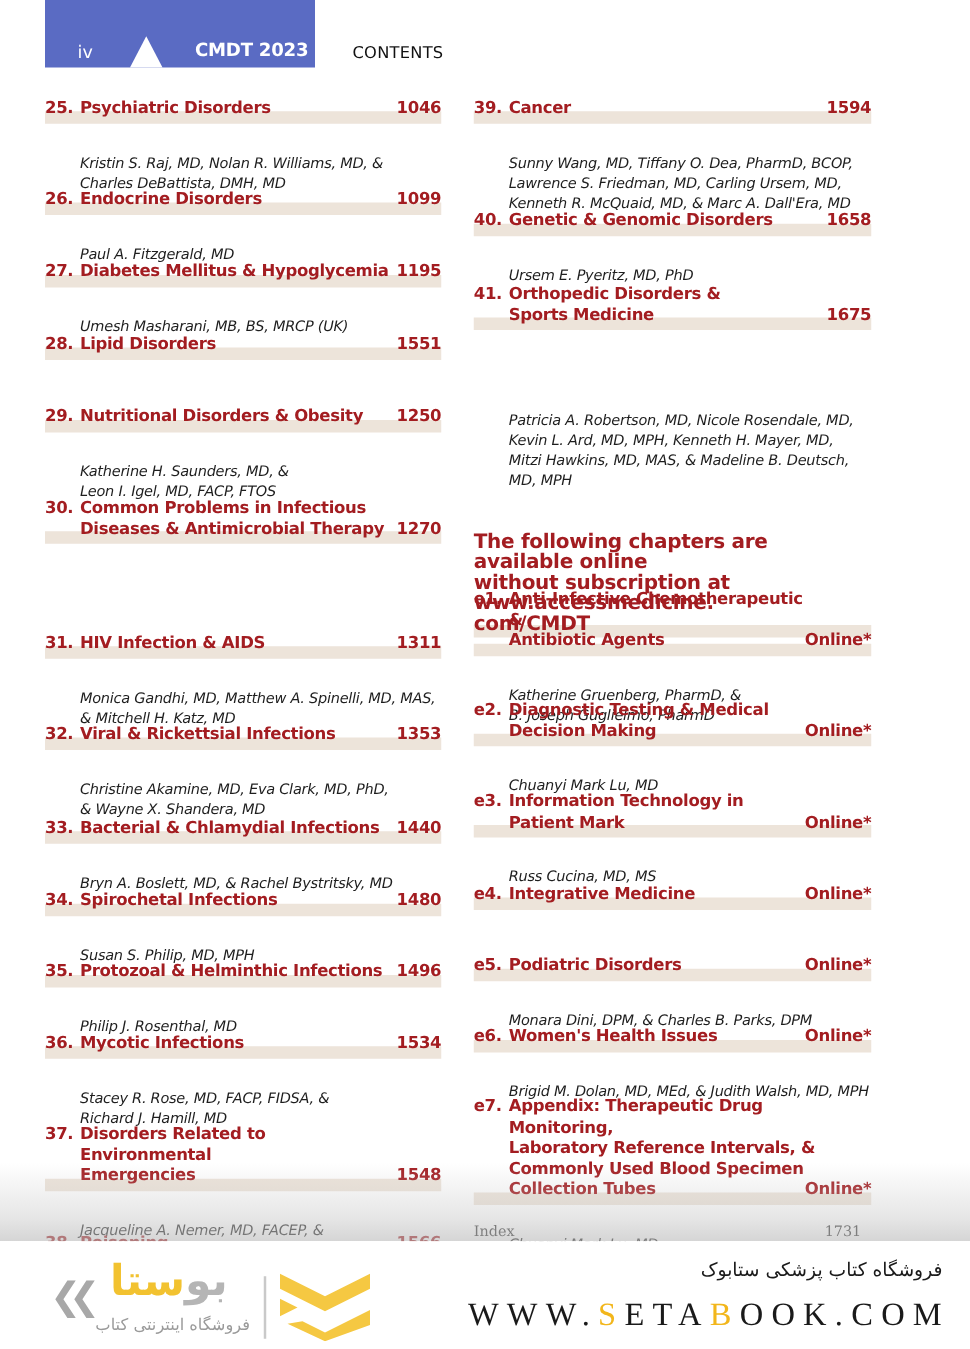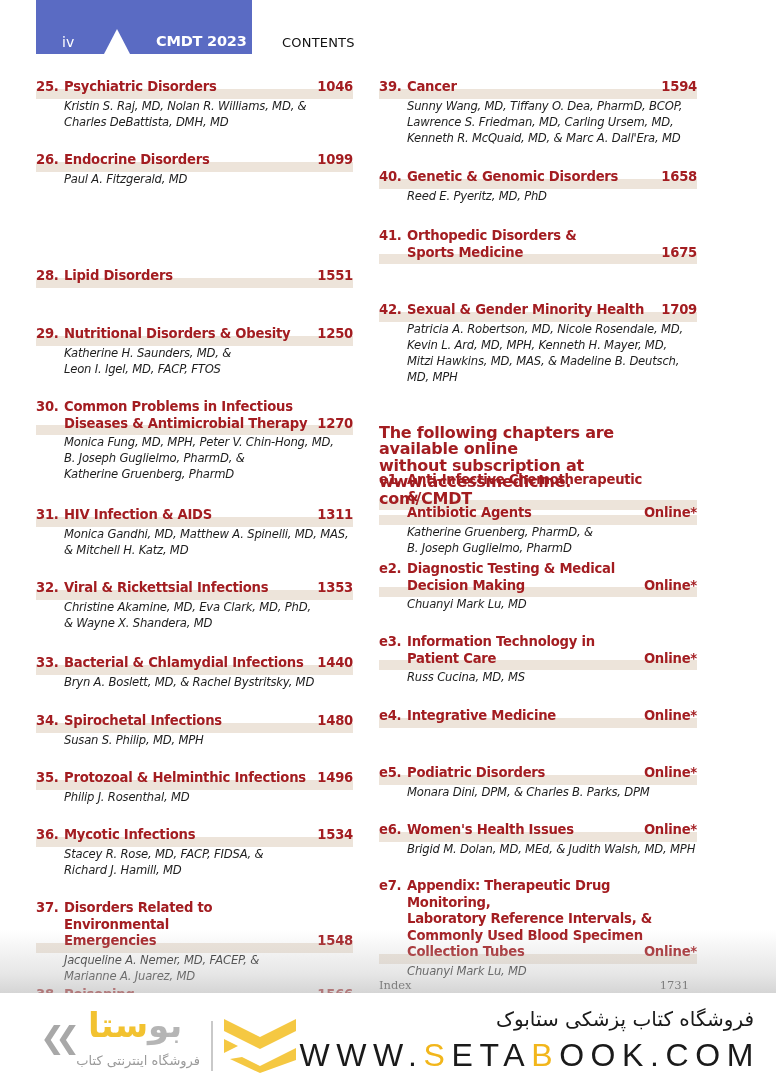--- a/index.html
+++ b/index.html
@@ -48,21 +48,21 @@
     position: absolute; left: 0; top: 0; z-index: 1;
   }
   .ch-title {
     position: relative; z-index: 1; display: block; padding-left: 28px; padding-right: 42px;
     white-space: pre-line;
   }
   .ch-page {
     position: absolute; right: 0; bottom: 0; z-index: 1;
   }
   .authors {
-    margin-top: 2px; padding-left: 28px;
+    margin-top: 26px; padding-left: 28px;
     color: #1e1e1e; font-style: italic; font-size: 11.6px; line-height: 16px;
     letter-spacing: -0.2px; white-space: pre-line;
   }
 
   .online-note {
     position: absolute; left: 0; width: 100%;
     color: #a31d21; font-weight: bold; font-size: 16px; line-height: 16.5px;
     letter-spacing: -0.25px; white-space: pre-line;
   }
   .online-note .note-bar {
@@ -103,26 +103,26 @@
   .logo-sub {
     position: absolute; left: 52px; top: 60px; width: 148px; text-align: right;
     font-size: 13px; color: #9a9a9a; direction: rtl;
   }
   .logo-divider {
     position: absolute; left: 211px; top: 28px; width: 2px; height: 50px; background: #c9c9c9;
   }
   .logo-chevron { position: absolute; left: 222px; top: 20px; width: 76px; height: 60px; }
   .shop-fa {
     position: absolute; right: 22px; top: 14px; direction: rtl;
-    font-size: 20px; color: #1a1a1a;
+    font-size: 15px; color: #1a1a1a;
   }
   .shop-url {
     position: absolute; right: 16px; top: 44px;
-    font-size: 32px; letter-spacing: 6.6px; color: #1a1a1a;
-    font-family: Liberation Sans, sans-serif;
+    font-size: 26px; letter-spacing: 6.6px; color: #1a1a1a;
+    font-family: Liberation Serif, serif;
   }
   .shop-url .y { color: #f2b61b; }
 </style>
 </head>
 <body>
 
 <div class="clip-zone">
 
   <div class="hdr-band"></div>
   <div class="hdr-pageno">iv</div>
@@ -144,20 +144,27 @@
     <div class="entry" style="top:152px">
       <div class="ch-head">
           <div class="ch-bar"></div>
           <span class="ch-num">26.</span>
           <span class="ch-title">Endocrine Disorders</span>
           <span class="ch-page">1099</span>
         </div>
       <div class="authors">Paul A. Fitzgerald, MD</div>
     </div>
     <div class="entry" style="top:210px">
+      <div class="ch-head">
+          <div class="ch-bar"></div>
+          <span class="ch-num">27.</span>
+          <span class="ch-title">Diabetes Mellitus &amp; Hypoglycemia</span>
+          <span class="ch-page">1195</span>
+        </div>
+      <div class="authors">Umesh Masharani, MB, BS, MRCP (UK)</div>
     </div>
     <div class="entry" style="top:268px">
       <div class="ch-head">
           <div class="ch-bar"></div>
           <span class="ch-num">28.</span>
           <span class="ch-title">Lipid Disorders</span>
           <span class="ch-page">1551</span>
         </div>
     </div>
     <div class="entry" style="top:326px">
@@ -171,23 +178,20 @@
 Leon I. Igel, MD, FACP, FTOS</div>
     </div>
     <div class="entry" style="top:399px">
       <div class="ch-head">
           <div class="ch-bar"></div>
           <span class="ch-num">30.</span>
           <span class="ch-title">Common Problems in Infectious
 Diseases &amp; Antimicrobial Therapy</span>
           <span class="ch-page">1270</span>
         </div>
-      <div class="authors">Monica Fung, MD, MPH, Peter V. Chin-Hong, MD,
-B. Joseph Guglielmo, PharmD, &amp;
-Katherine Gruenberg, PharmD</div>
     </div>
     <div class="entry" style="top:507px">
       <div class="ch-head">
           <div class="ch-bar"></div>
           <span class="ch-num">31.</span>
           <span class="ch-title">HIV Infection &amp; AIDS</span>
           <span class="ch-page">1311</span>
         </div>
       <div class="authors">Monica Gandhi, MD, Matthew A. Spinelli, MD, MAS,
 &amp; Mitchell H. Katz, MD</div>
@@ -271,38 +275,32 @@
 Lawrence S. Friedman, MD, Carling Ursem, MD,
 Kenneth R. McQuaid, MD, &amp; Marc A. Dall'Era, MD</div>
     </div>
     <div class="entry" style="top:169px">
       <div class="ch-head">
           <div class="ch-bar"></div>
           <span class="ch-num">40.</span>
           <span class="ch-title">Genetic &amp; Genomic Disorders</span>
           <span class="ch-page">1658</span>
         </div>
-      <div class="authors">Reed E. Pyeritz, MD, PhD</div>
+      <div class="authors">Ursem E. Pyeritz, MD, PhD</div>
     </div>
     <div class="entry" style="top:228px">
       <div class="ch-head">
           <div class="ch-bar"></div>
           <span class="ch-num">41.</span>
           <span class="ch-title">Orthopedic Disorders &amp;
 Sports Medicine</span>
           <span class="ch-page">1675</span>
         </div>
     </div>
     <div class="entry" style="top:302px">
-      <div class="ch-head">
-          <div class="ch-bar"></div>
-          <span class="ch-num">42.</span>
-          <span class="ch-title">Sexual &amp; Gender Minority Health</span>
-          <span class="ch-page">1709</span>
-        </div>
       <div class="authors">Patricia A. Robertson, MD, Nicole Rosendale, MD,
 Kevin L. Ard, MD, MPH, Kenneth H. Mayer, MD,
 Mitzi Hawkins, MD, MAS, &amp; Madeline B. Deutsch,
 MD, MPH</div>
     </div>
 
     <div class="online-note" style="top:408px">
       <div class="note-bar"></div><span>The following chapters are available online
 without subscription at www.accessmedicine.
 com/CMDT</span>
@@ -327,21 +325,21 @@
 Decision Making</span>
           <span class="ch-page">Online*</span>
         </div>
       <div class="authors">Chuanyi Mark Lu, MD</div>
     </div>
     <div class="entry" style="top:634px">
       <div class="ch-head">
           <div class="ch-bar"></div>
           <span class="ch-num">e3.</span>
           <span class="ch-title">Information Technology in
-Patient Care</span>
+Patient Mark</span>
           <span class="ch-page">Online*</span>
         </div>
       <div class="authors">Russ Cucina, MD, MS</div>
     </div>
     <div class="entry" style="top:708px">
       <div class="ch-head">
           <div class="ch-bar"></div>
           <span class="ch-num">e4.</span>
           <span class="ch-title">Integrative Medicine</span>
           <span class="ch-page">Online*</span>

